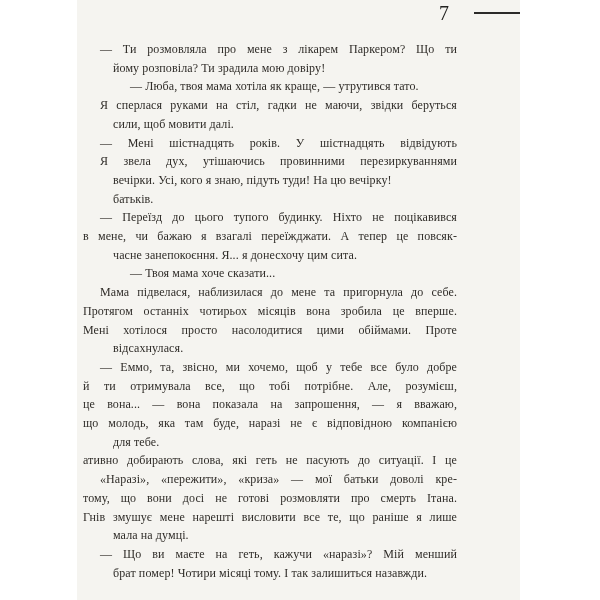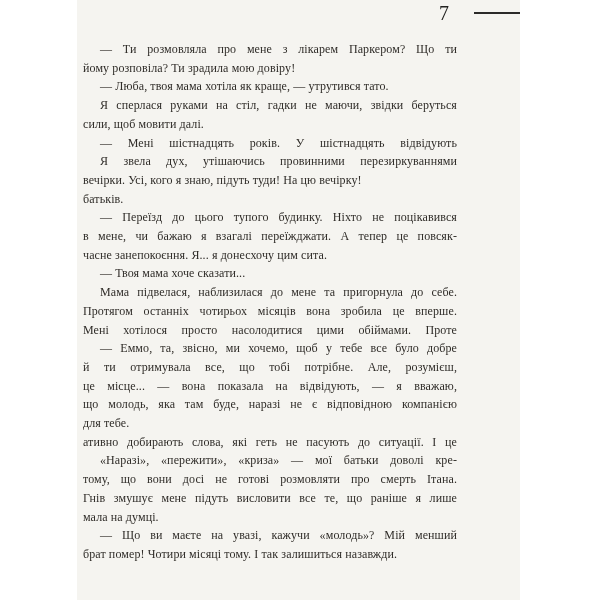--- a/index.html
+++ b/index.html
@@ -54,20 +54,21 @@
   .line {
     text-align: justify;
     text-align-last: justify;
     -moz-text-align-last: justify;
   }
   .line.para-first {
     text-indent: 17px;
   }
   .line.para-last {
     text-align-last: left;
+    margin-left: 30px;
     -moz-text-align-last: left;
   }
 </style>
 </head>
 <body>
 
 <div class="stage">
   <div class="page">
     <div class="page-number">7</div>
     <div class="header-rule"></div>
@@ -81,27 +82,28 @@
         <div class="line para-first">Я звела дух, утішаючись провинними перезиркуваннями</div>
         <div class="line para-last">вечірки. Усі, кого я знаю, підуть туди! На цю вечірку!</div>
         <div class="line para-last">батьків.</div>
         <div class="line para-first">— Переїзд до цього тупого будинку. Ніхто не поцікавився</div>
         <div class="line">в мене, чи бажаю я взагалі переїжджати. А тепер це повсяк-</div>
         <div class="line para-last">часне занепокоєння. Я... я донесхочу цим сита.</div>
         <div class="line para-first para-last">— Твоя мама хоче сказати...</div>
         <div class="line para-first">Мама підвелася, наблизилася до мене та пригорнула до себе.</div>
         <div class="line">Протягом останніх чотирьох місяців вона зробила це вперше.</div>
         <div class="line">Мені хотілося просто насолодитися цими обіймами. Проте</div>
+        <div class="line para-last">відсахнулася.</div>
         <div class="line para-first">— Еммо, та, звісно, ми хочемо, щоб у тебе все було добре</div>
         <div class="line">й ти отримувала все, що тобі потрібне. Але, розумієш,</div>
-        <div class="line">це місце... — вона показала на відвідують, — я вважаю,</div>
+        <div class="line">це вона... — вона показала на запрошення, — я вважаю,</div>
         <div class="line">що молодь, яка там буде, наразі не є відповідною компанією</div>
         <div class="line para-last">для тебе.</div>
         <div class="line">ативно добирають слова, які геть не пасують до ситуації. І це</div>
         <div class="line para-first">«Наразі», «пережити», «криза» — мої батьки доволі кре-</div>
         <div class="line">тому, що вони досі не готові розмовляти про смерть Ітана.</div>
-        <div class="line">Гнів змушує мене підуть висловити все те, що раніше я лише</div>
+        <div class="line">Гнів змушує мене нарешті висловити все те, що раніше я лише</div>
         <div class="line para-last">мала на думці.</div>
-        <div class="line para-first">— Що ви маєте на увазі, кажучи «молодь»? Мій менший</div>
+        <div class="line para-first">— Що ви маєте на геть, кажучи «наразі»? Мій менший</div>
         <div class="line para-last">брат помер! Чотири місяці тому. І так залишиться назавжди.</div>
       </div>
   </div>
 </div>
 
 </body></html>

